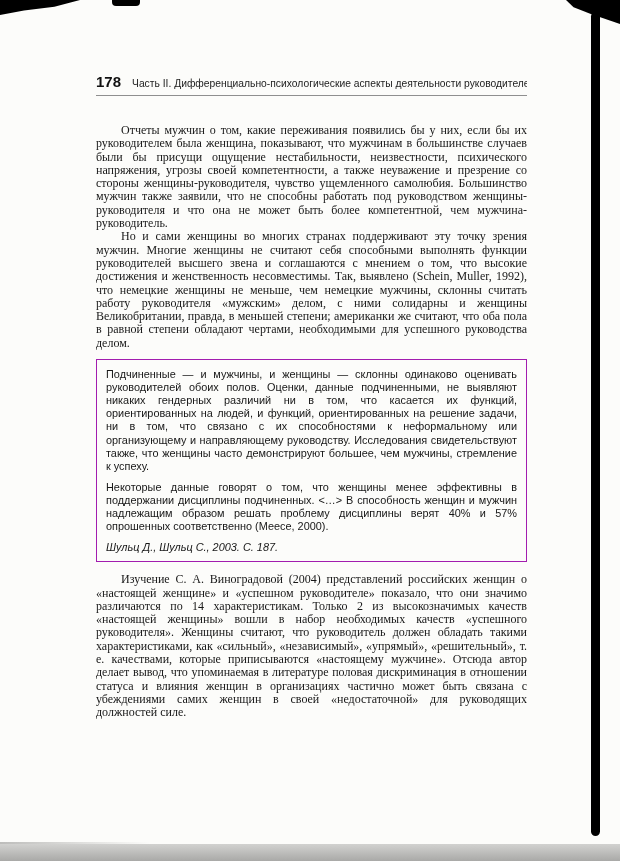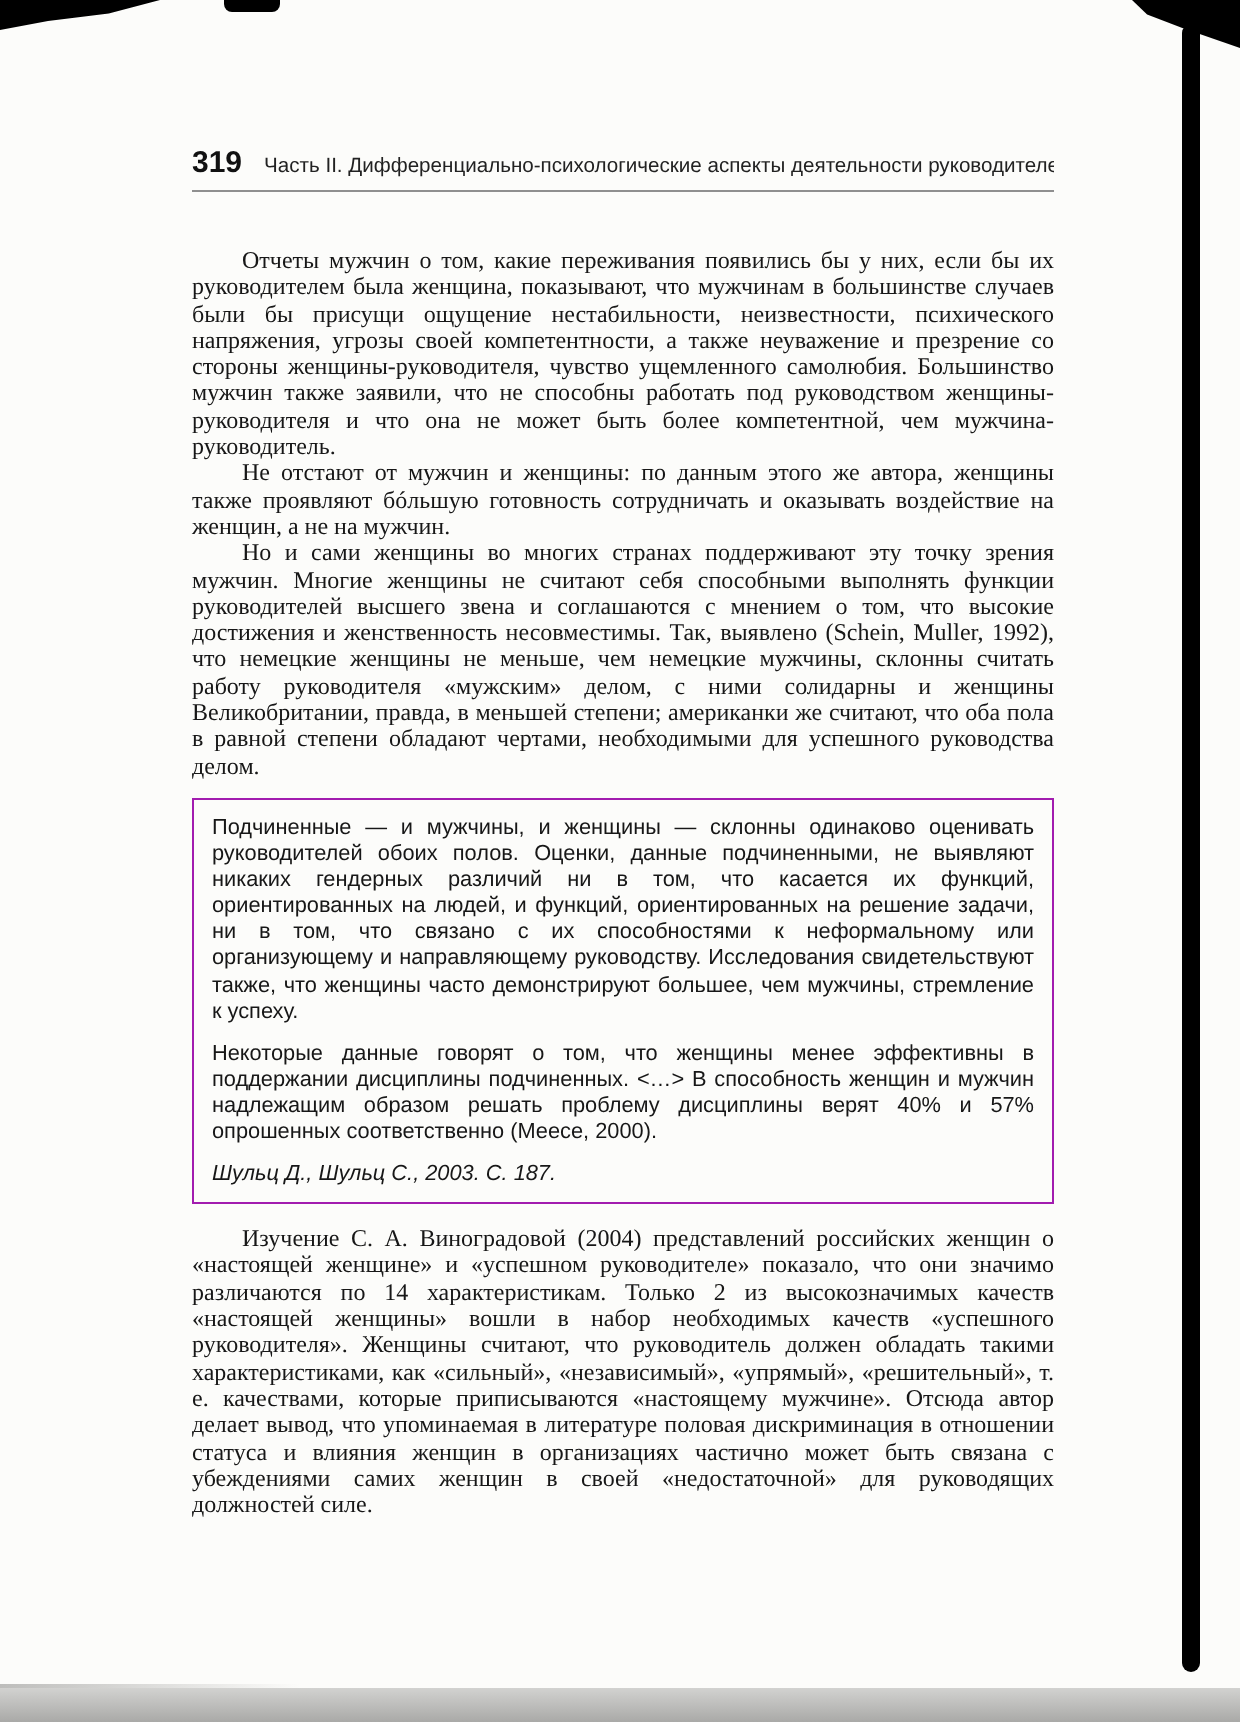--- a/index.html
+++ b/index.html
@@ -88,27 +88,26 @@
 <body>
 
 <div class="page">
 
   <div class="artifact a-top-left"></div>
   <div class="artifact a-top-mid"></div>
   <div class="artifact a-top-right"></div>
   <div class="artifact a-right-bar"></div>
 
   <div class="header">
-    <span class="page-number">319</span>
+    <span class="page-number">178</span>
     <span class="chapter-title">Часть II. Дифференциально-психологические аспекты деятельности руководителей</span>
   </div>
 
   <div class="content">
     <p>Отчеты мужчин о том, какие переживания появились бы у них, если бы их руководителем была женщина, показывают, что мужчинам в большинстве случаев были бы присущи ощущение нестабильности, неизвестности, психического напряжения, угрозы своей компетентности, а также неуважение и презрение со стороны женщины-руководителя, чувство ущемленного самолюбия. Большинство мужчин также заявили, что не способны работать под руководством женщины-руководителя и что она не может быть более компетентной, чем мужчина-руководитель.</p>
-    <p>Не отстают от мужчин и женщины: по данным этого же автора, женщины также проявляют бóльшую готовность сотрудничать и оказывать воздействие на женщин, а не на мужчин.</p>
     <p>Но и сами женщины во многих странах поддерживают эту точку зрения мужчин. Многие женщины не считают себя способными выполнять функции руководителей высшего звена и соглашаются с мнением о том, что высокие достижения и женственность несовместимы. Так, выявлено (Schein, Muller, 1992), что немецкие женщины не меньше, чем немецкие мужчины, склонны считать работу руководителя «мужским» делом, с ними солидарны и женщины Великобритании, правда, в меньшей степени; американки же считают, что оба пола в равной степени обладают чертами, необходимыми для успешного руководства делом.</p>
 
     <div class="quote-box">
       <p>Подчиненные — и мужчины, и женщины — склонны одинаково оценивать руководителей обоих полов. Оценки, данные подчиненными, не выявляют никаких гендерных различий ни в том, что касается их функций, ориентированных на людей, и функций, ориентированных на решение задачи, ни в том, что связано с их способностями к неформальному или организующему и направляющему руководству. Исследования свидетельствуют также, что женщины часто демонстрируют большее, чем мужчины, стремление к успеху.</p>
       <p>Некоторые данные говорят о том, что женщины менее эффективны в поддержании дисциплины подчиненных. &lt;…&gt; В способность женщин и мужчин надлежащим образом решать проблему дисциплины верят 40% и 57% опрошенных соответственно (Меесе, 2000).</p>
       <p class="attribution">Шульц Д., Шульц С., 2003. С. 187.</p>
     </div>
 
     <p>Изучение С. А. Виноградовой (2004) представлений российских женщин о «настоящей женщине» и «успешном руководителе» показало, что они значимо различаются по 14 характеристикам. Только 2 из высокозначимых качеств «настоящей женщины» вошли в набор необходимых качеств «успешного руководителя». Женщины считают, что руководитель должен обладать такими характеристиками, как «сильный», «независимый», «упрямый», «решительный», т. е. качествами, которые приписываются «настоящему мужчине». Отсюда автор делает вывод, что упоминаемая в литературе половая дискриминация в отношении статуса и влияния женщин в организациях частично может быть связана с убеждениями самих женщин в своей «недостаточной» для руководящих должностей силе.</p>
   </div>

